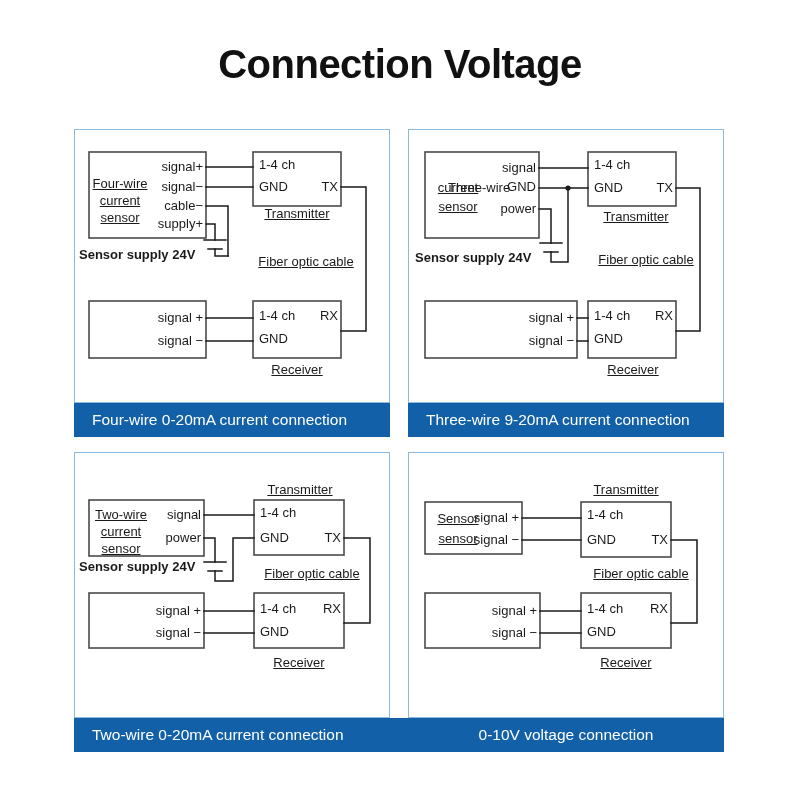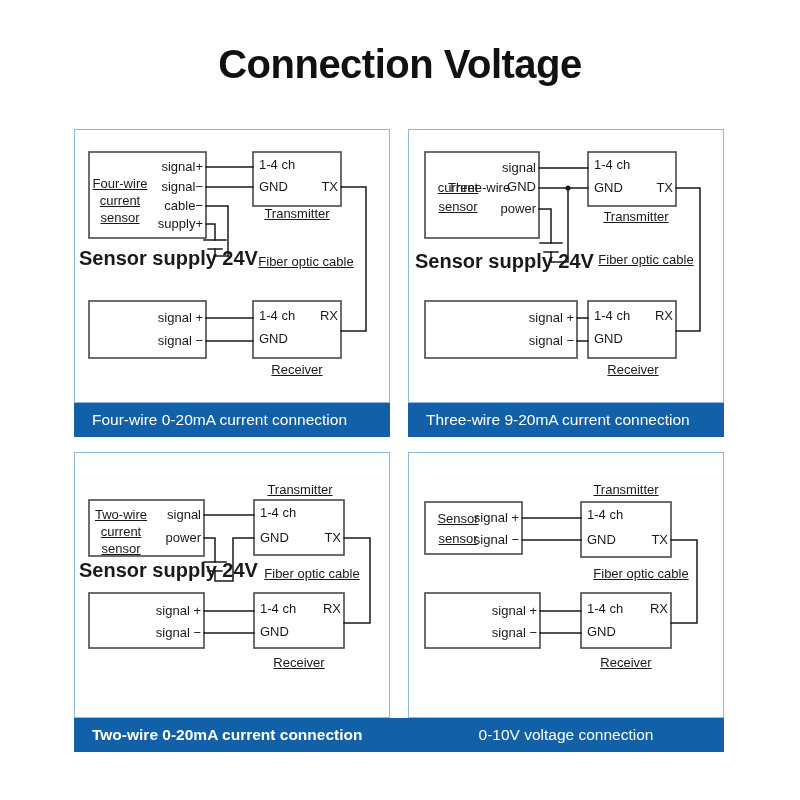--- a/index.html
+++ b/index.html
@@ -55,37 +55,37 @@
     pointer-events: none;
   }
   .dtext {
     position: absolute;
     white-space: nowrap;
     color: #1a1a1a;
     font-family: "Liberation Sans", sans-serif;
   }
   .t13 { font-size: 13px; }
   .t15 { font-size: 13px; }
-  .t15b { font-size: 20px; font-weight: bold; }
+  .t15b { font-size: 13px; font-weight: bold; }
   .ctr { transform: translateX(-50%); text-decoration: underline; }
   .rgt { transform: translateX(-100%); }
 </style>
 </head>
 <body>
 
 <div id="page-title">Connection Voltage</div>
 
 <div class="panel" style="left:74px;  top:129px; width:316px; height:274px;"></div>
 <div class="panel" style="left:408px; top:129px; width:316px; height:274px;"></div>
 <div class="panel" style="left:74px;  top:452px; width:316px; height:266px;"></div>
 <div class="panel" style="left:408px; top:452px; width:316px; height:266px;"></div>
 
 <div class="caption" style="left:74px;  top:403px; width:316px; height:34px;">Four-wire 0-20mA current connection</div>
 <div class="caption" style="left:408px; top:403px; width:316px; height:34px;">Three-wire 9-20mA current connection</div>
-<div class="caption" style="left:74px;  top:718px; width:340px; height:34px;font-weight:bold;">Two-wire 0-20mA current connection</div>
+<div class="caption" style="left:74px;  top:718px; width:340px; height:34px;">Two-wire 0-20mA current connection</div>
 <div class="caption center" style="left:408px; top:718px; width:316px; height:34px;">0-10V voltage connection</div>
 
 <svg class="svg-layer" viewBox="0 0 800 800">
   <g fill="none" stroke="#4a4a4a" stroke-width="1.6">
 
     <rect x="89" y="152" width="117" height="86"></rect>
     <rect x="253" y="152" width="88" height="54"></rect>
     <rect x="89" y="301" width="117" height="57"></rect>
     <rect x="253" y="301" width="88" height="57"></rect>
 

